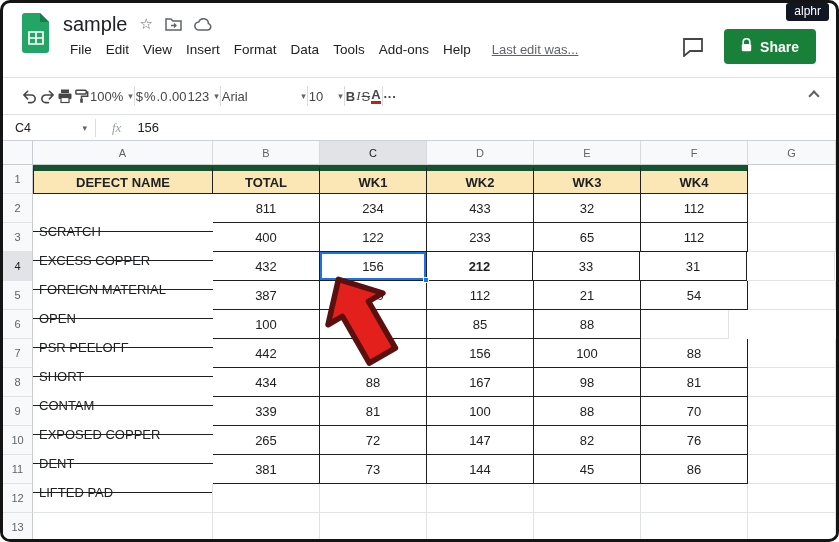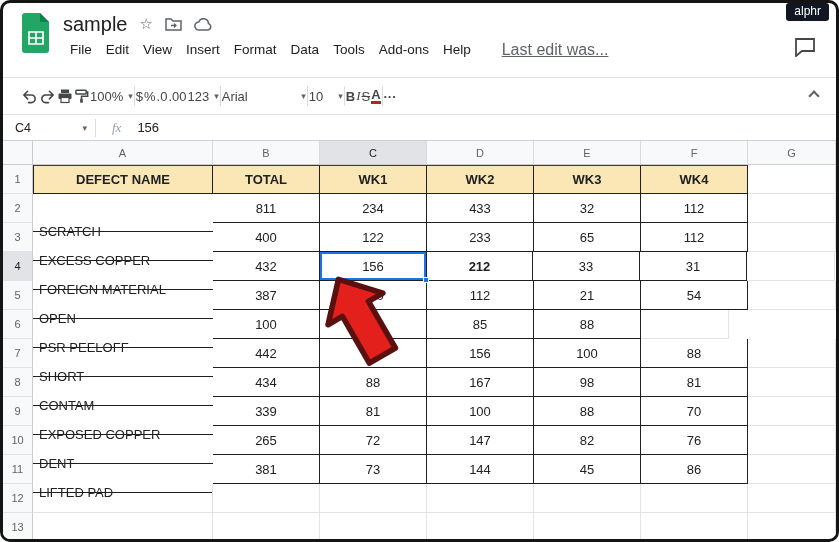--- a/index.html
+++ b/index.html
@@ -9,21 +9,21 @@
 
   
   .header { display:flex; padding:7px 0 0 12px; height:74px; }
   .logo { width:30px; height:40px; margin:3px 12px 0 6px; flex:0 0 auto; }
   .title-block { flex:1; min-width:0; }
   .title-row { display:flex; align-items:center; gap:12px; height:28px; }
   .doc-title { font-size:20px; color:#202124; }
   .t-icon { color:#5f6368; font-size:15px; display:inline-flex; align-items:center; }
   .menubar { display:flex; align-items:center; margin-top:1px; font-size:13.5px; color:#202124; }
   .menu-item { padding:3px 7px; border-radius:3px; cursor:pointer; }
-  .lastedit { margin-left:24px; color:#5f6368; font-size:16px; text-decoration:underline; }
+  .lastedit { margin-left:14px; color:#5f6368; font-size:13px; text-decoration:underline; }
   .top-actions { display:flex; align-items:center; gap:20px; margin-left:auto; padding:6px 20px 0 0; }
   .share-btn { display:flex; align-items:center; gap:8px; background:#188038; color:#fff; border:none; border-radius:4px; padding:9px 17px; font-size:14px; font-weight:bold; font-family:inherit; cursor:pointer; }
 
   
   .toolbar { display:flex; align-items:center; gap:1px; height:37px; padding:0 18px; border-top:1px solid #dfe1e5; color:#444746; font-size:13px; }
   .tb { display:inline-flex; align-items:center; cursor:pointer; }
   .sep { width:1px; height:20px; background:#dadce0; }
   .dd::after { content:"▾"; font-size:9px; color:#5f6368; margin-left:5px; }
   .font-select { width:84px; justify-content:space-between; }
   .size-select { width:34px; justify-content:space-between; }
@@ -45,21 +45,21 @@
   .g-row { display:flex; height:29px; }
   .g-row.g-head { height:24px; }
   .g-corner { width:30px; background:#f8f9fa; border-right:1px solid #c9ccd0; border-bottom:1px solid #c9ccd0; }
   .g-colhead { display:flex; align-items:center; justify-content:center; background:#f8f9fa; color:#5f6368; font-size:11px; border-right:1px solid #d8dadd; border-bottom:1px solid #c9ccd0; cursor:pointer; }
   .g-rowhead { width:30px; display:flex; align-items:center; justify-content:center; background:#f8f9fa; color:#5f6368; font-size:11px; border-right:1px solid #c9ccd0; border-bottom:1px solid #e0e2e4; cursor:pointer; }
   .hl { background:#e1e3e6 !important; color:#202124 !important; }
   .g-cell { display:flex; align-items:center; justify-content:center; border-right:1px solid #e2e3e5; border-bottom:1px solid #e2e3e5; position:relative; cursor:cell; }
   .g-cell.ltext { justify-content:flex-start; padding-left:5px;margin-top:37px; }
   .tcell { border-right:1px solid #1f1f1f; border-bottom:1px solid #1f1f1f; }
   .tleft { border-left:1px solid #1f1f1f; }
-  .ttop { border-top:1px solid #14532d; }
+  .ttop { border-top:6px solid #14532d; }
   .thead { font-weight:bold; }
   .sel { box-shadow: inset 0 0 0 2px #1a73e8; z-index:2; }
   .fill-handle { position:absolute; right:-3px; bottom:-3px; width:6px; height:6px; background:#1a73e8; border:1px solid #fff; z-index:3; }
 
   .arrow-overlay { position:absolute; left:318px; top:268px; width:80px; height:95px; z-index:8; pointer-events:none; }
 </style>
 </head>
 <body>
 
 <div class="frame">
@@ -100,20 +100,29 @@
         <span class="menu-item">Help</span>
         <span class="lastedit">Last edit was...</span>
       </div>
     </div>
     <div class="top-actions">
       <span class="t-icon">
         <svg width="22" height="20" viewBox="0 0 22 20">
             <path d="M2 2h18v12H8l-6 5z" fill="none" stroke="#444746" stroke-width="1.8"></path>
           </svg>
       </span>
+      <button class="share-btn">
+        <span>
+          <svg width="11" height="14" viewBox="0 0 11 14">
+              <path d="M2.2 6V4a3.3 3.3 0 0 1 6.6 0v2" fill="none" stroke="#fff" stroke-width="1.6"></path>
+              <rect x="0.8" y="6" width="9.4" height="7.2" rx="1.2" fill="#fff"></rect>
+            </svg>
+        </span>
+        <span>Share</span>
+      </button>
     </div>
   </div>
 
   <div class="toolbar">
     <span class="tb">
       <svg width="17" height="16" viewBox="0 0 18 16">
           <path d="M7 3 3 7l4 4M3 7h8a4 4 0 0 1 0 8H8" fill="none" stroke="#444746" stroke-width="1.7" stroke-linecap="round" stroke-linejoin="round"></path>
         </svg>
     </span>
     <span class="tb">

